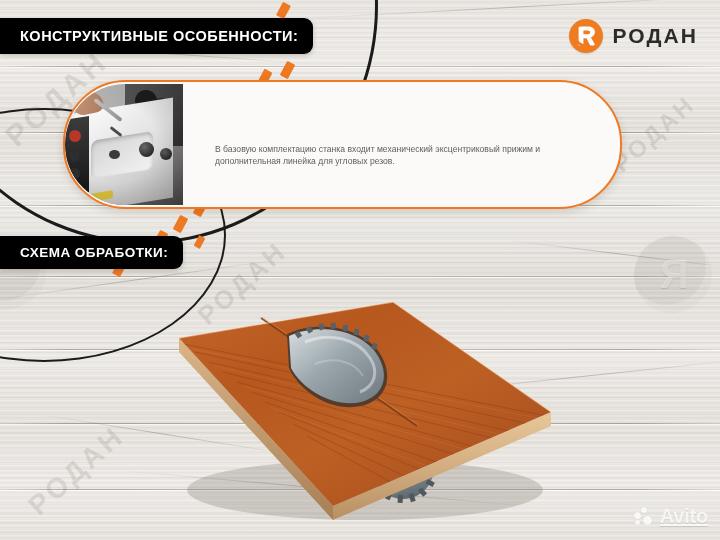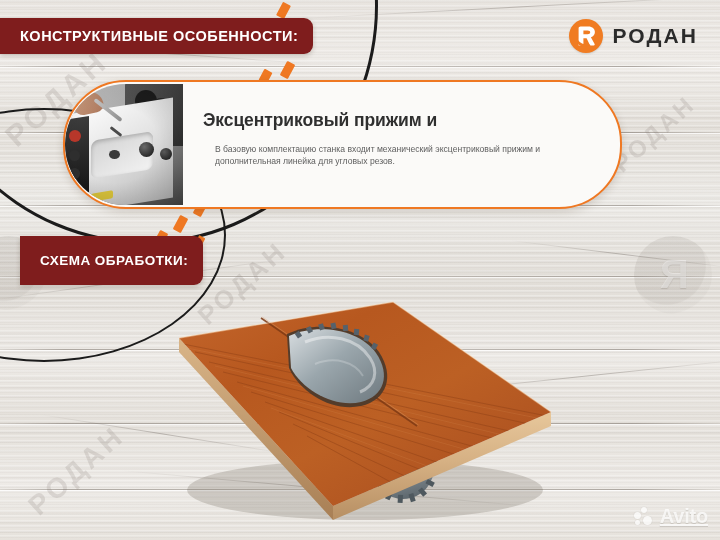--- a/index.html
+++ b/index.html
@@ -87,38 +87,37 @@
   
   .dash{
     position:absolute;
     background:#ef7822;
     border-radius:1px;
   }
 
   
   .banner{
     position:absolute;
-    background:#7f1d1d;
+    background:#000000;
     color:#ffffff;
     display:flex;align-items:center;
     font-weight:700;
     letter-spacing:.035em;
     border-top-right-radius:9px;
     border-bottom-right-radius:9px;
     box-shadow:0 2px 5px rgba(60,40,20,.22);
     white-space:nowrap;
   }
   #banner-features{
     left:0;top:18px;height:36px;padding:0 15px 0 20px;
     font-size:14.5px;
   }
   #banner-scheme{
-    left:0;top:236px;height:49px;padding:0 15px 0 20px;
+    left:0;top:236px;height:33px;padding:0 15px 0 20px;
     font-size:13.5px;
-    margin-left:20px;
   }
 
   
   #logo{
     position:absolute;right:22px;top:19px;
     display:flex;align-items:center;gap:9px;
   }
   #logo-mark{
     width:34px;height:34px;border-radius:50%;
     background:#f07c22;position:relative;flex:0 0 auto;
@@ -297,21 +296,21 @@
       <div class="ph" style="left:26px;top:24px;width:34px;height:4px;background:linear-gradient(90deg,#c9c9c9,#8d8d8d);transform:rotate(38deg);border-radius:2px;"></div>
       <div class="ph" style="left:44px;top:46px;width:14px;height:3px;background:#4b4b4b;transform:rotate(38deg);border-radius:2px;"></div>
 
       <div class="ph" style="left:26px;top:108px;width:22px;height:8px;background:#d8c23a;transform:skewY(-9deg);border-radius:2px;"></div>
 
       <div class="ph" style="inset:0;background:radial-gradient(ellipse at 42% 50%,rgba(0,0,0,0) 45%,rgba(0,0,0,.22) 100%);"></div>
     </div>
 
     <div id="card-text">
       <h2 id="card-title">
-        <span>Эксцентриковый прижим и</span><br>
+        <br>
       </h2>
       <p id="card-body">В базовую комплектацию станка входит механический эксцентриковый прижим и дополнительная линейка для угловых резов.</p>
     </div>
   </div>
 
   <div id="scheme-photo">
     <svg viewBox="0 0 400 235" width="400" height="235" aria-hidden="true">
       <defs>
         <linearGradient id="woodTop" x1="0" y1="0" x2="1" y2="1">
           <stop offset="0%" stop-color="#c4662c"></stop>

